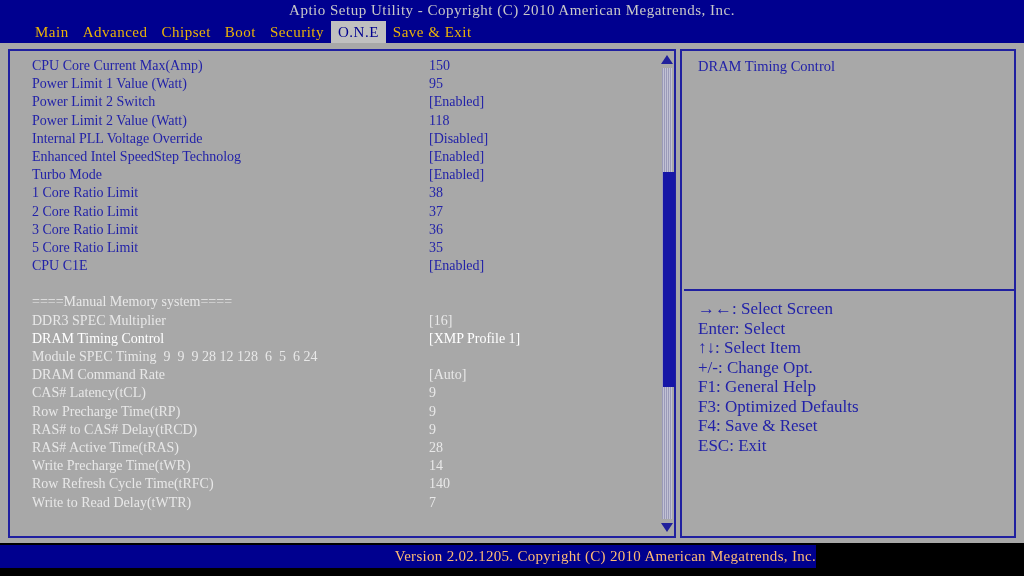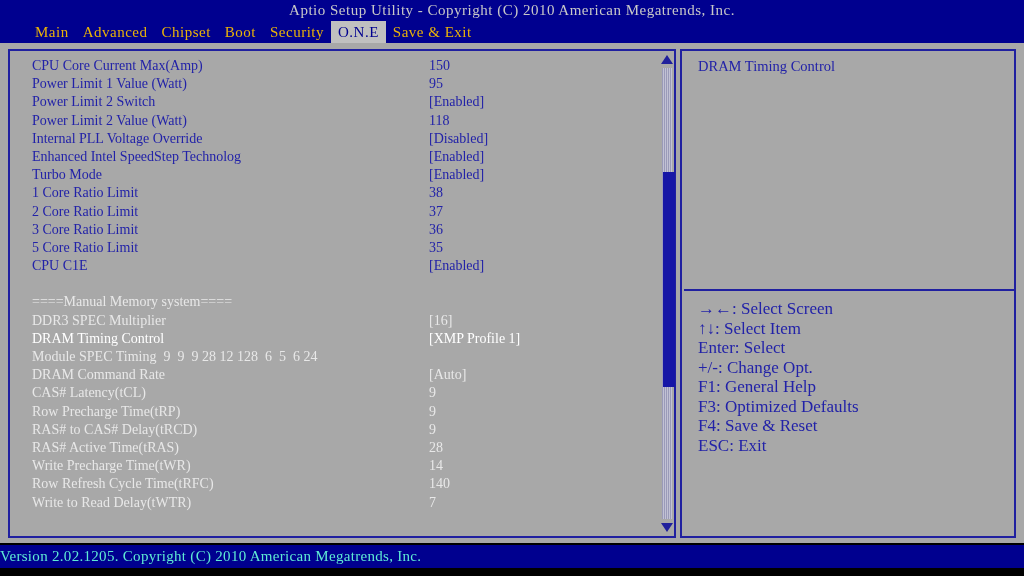--- a/index.html
+++ b/index.html
@@ -178,26 +178,26 @@
     font-size: 17px;
     line-height: 19.5px;
     color: #2222a8;
     white-space: pre;
   }
 
   
   #footer {
     position: absolute;
     left: 0; top: 545px;
-    width: 1024px; height: 23px;
-    background: #00008f;
-    color: #5eead4;
+    width: 816px; height: 23px;
+    background: #00008f;
+    color: #fdba74;
     font-size: 15px;
     line-height: 23px;
-    text-align: left;
+    text-align: right;
     white-space: pre;
     letter-spacing: 0.3px;
   }
 </style>
 </head>
 <body>
 
 <div id="screen">
 
   <div id="titlebar">Aptio Setup Utility - Copyright (C) 2010 American Megatrends, Inc.</div>
@@ -243,22 +243,22 @@
       <div id="sb-thumb"></div>
     </div>
     <div class="sb-arrow" id="sb-down"></div>
   </div>
 
   <div id="right-panel">
     <div id="help-title">DRAM Timing Control</div>
     <div id="help-divider"></div>
     <div id="legend">
         <div class="legend-row">→←: Select Screen</div>
+        <div class="legend-row">Enter: Select</div>
         <div class="legend-row">↑↓: Select Item</div>
-        <div class="legend-row">Enter: Select</div>
         <div class="legend-row">+/-: Change Opt.</div>
         <div class="legend-row">F1: General Help</div>
         <div class="legend-row">F3: Optimized Defaults</div>
         <div class="legend-row">F4: Save &amp; Reset</div>
         <div class="legend-row">ESC: Exit</div>
       </div>
   </div>
 
   <div id="footer">Version 2.02.1205. Copyright (C) 2010 American Megatrends, Inc.</div>
 

